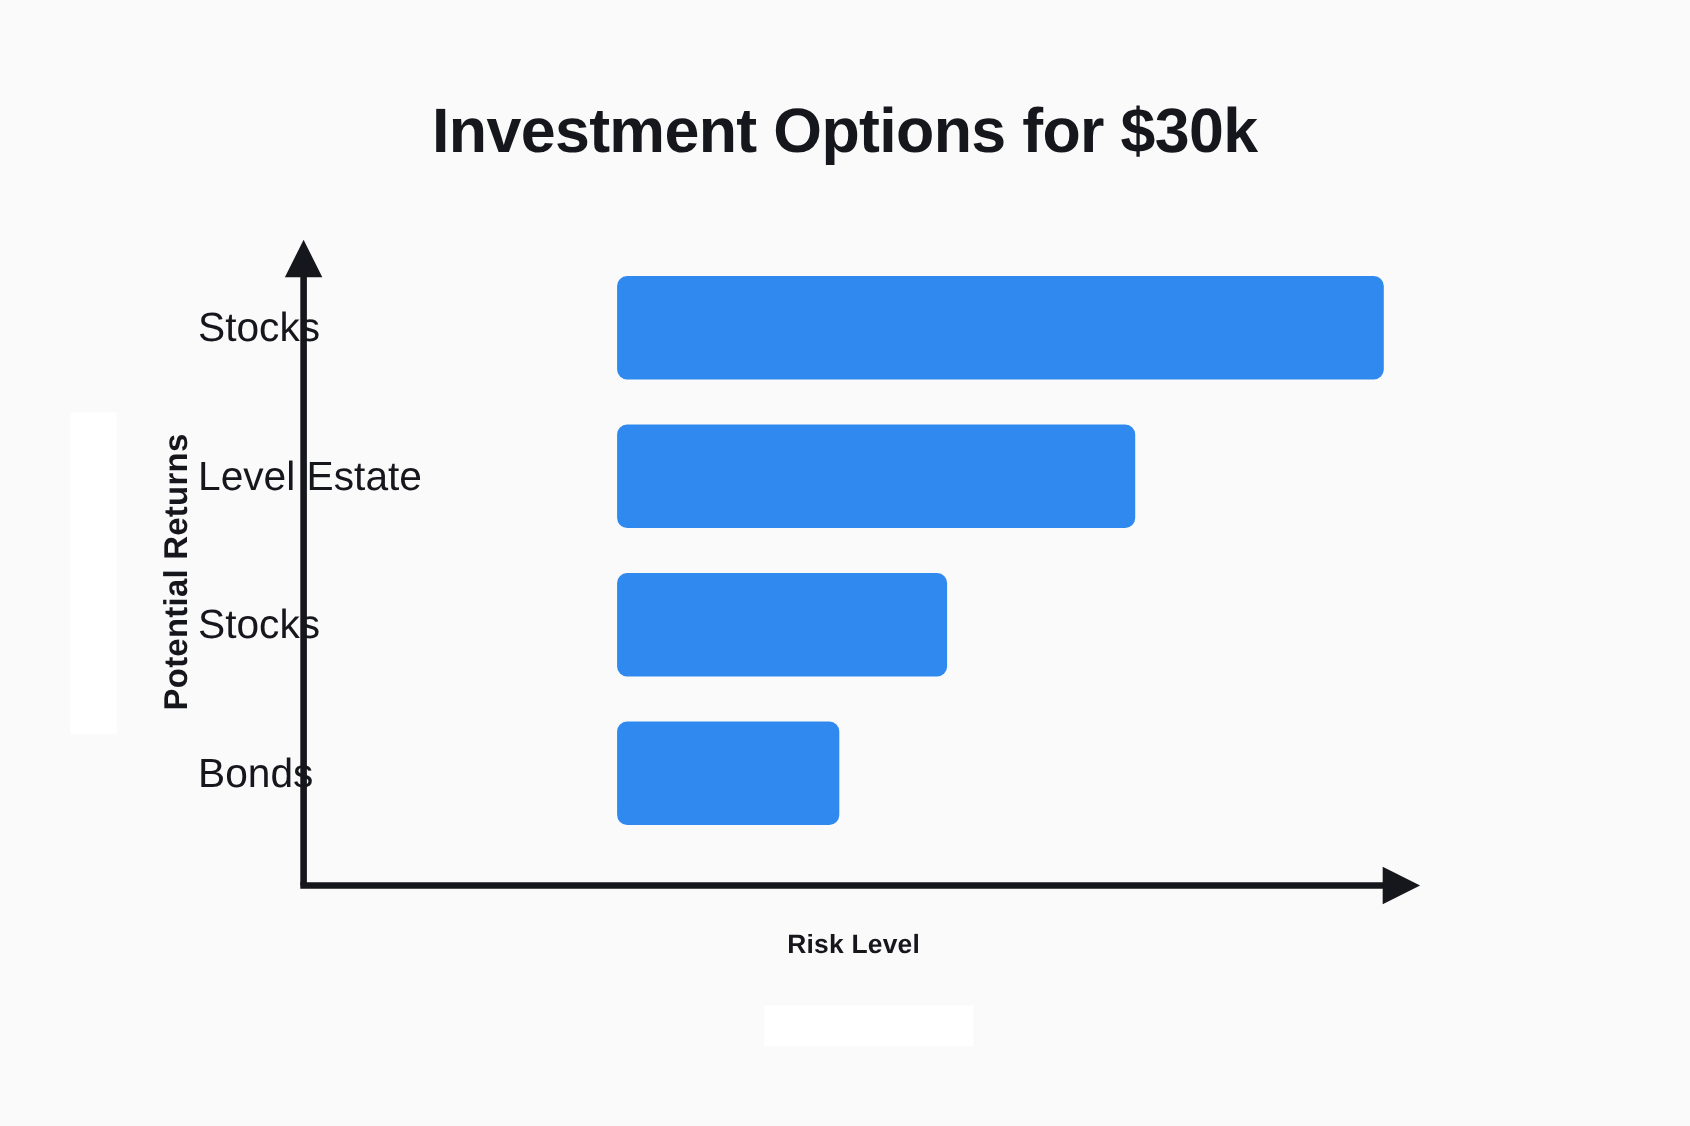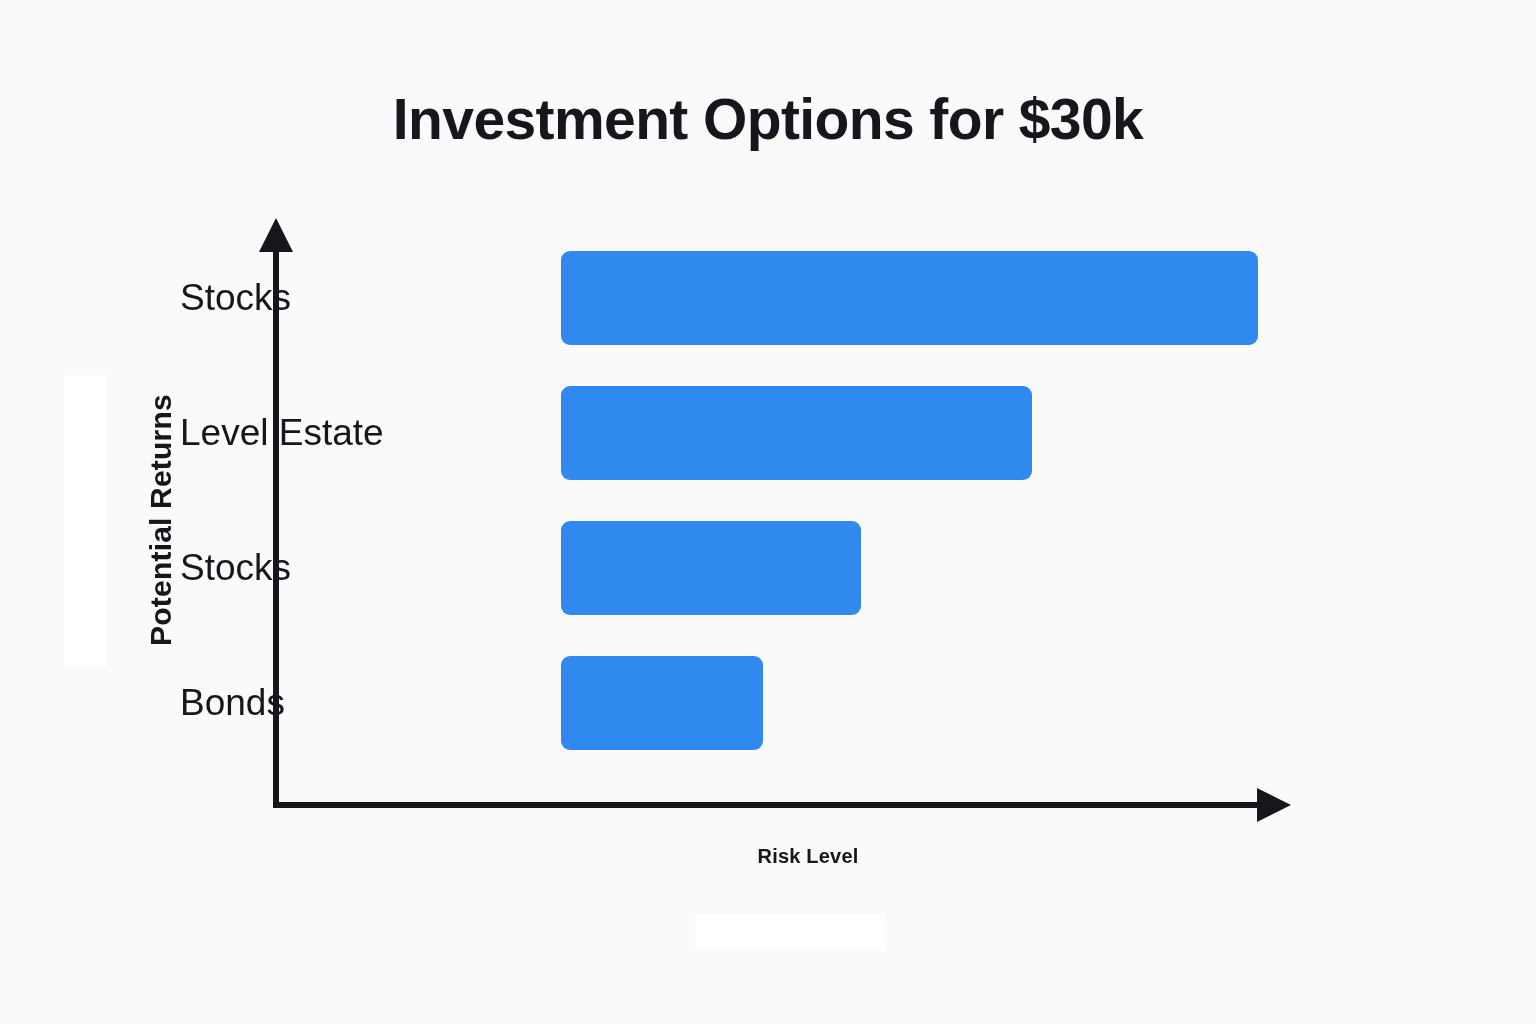--- a/index.html
+++ b/index.html
@@ -71,25 +71,25 @@
     transform-origin: 140px 140px;
     text-align: center;
     font-size: 30px;
     font-weight: bold;
     color: #16161d;
     letter-spacing: 0.2px;
     white-space: nowrap;
   }
   #x-axis-title {
     position: absolute;
-    left: 608px;
+    left: 576px;
     top: 845px;
     width: 400px;
     text-align: center;
-    font-size: 20px;
+    font-size: 24px;
     font-weight: bold;
     color: #16161d;
     letter-spacing: 0.2px;
     white-space: nowrap;
   }
 
   
   .bar-row {
     position: absolute;
     left: 0;

